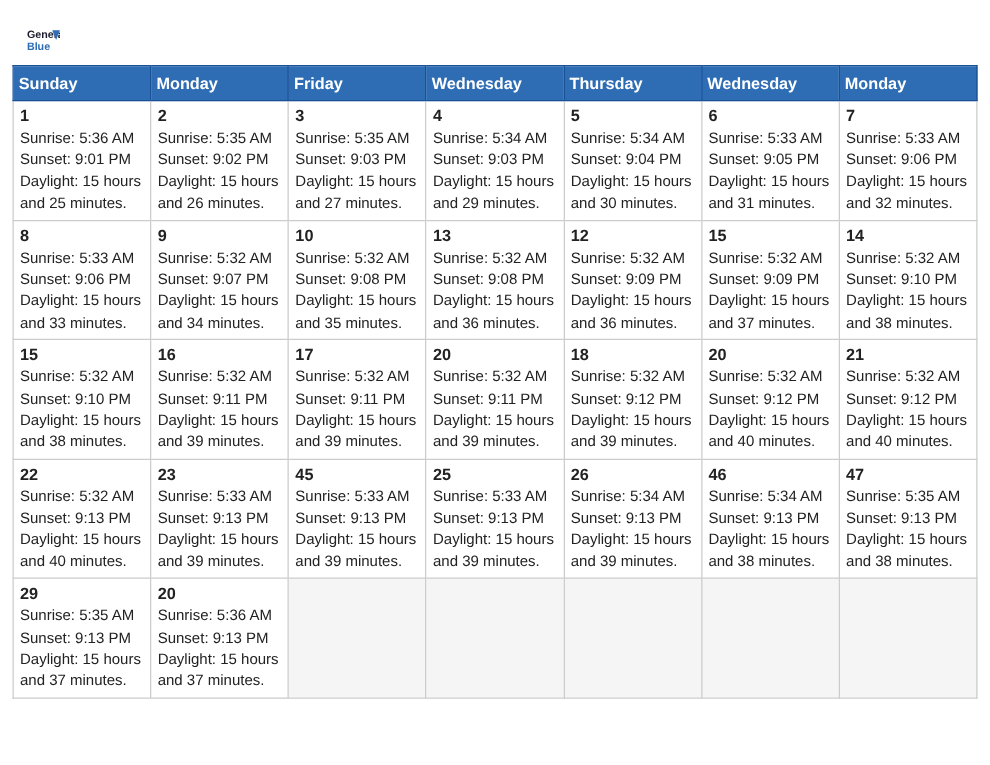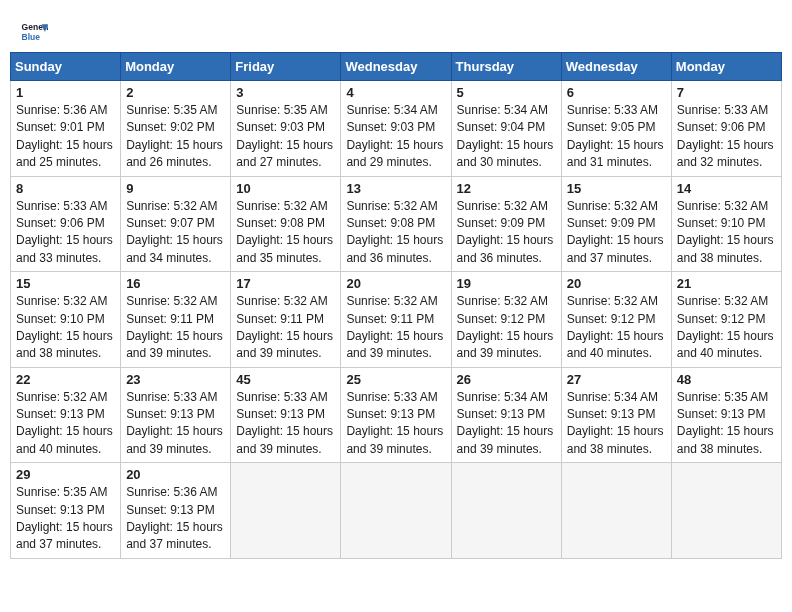--- a/index.html
+++ b/index.html
@@ -176,21 +176,21 @@
         </td>
         <td>
           <span class="day-num">17</span>
           <div class="cell-text">Sunrise: 5:32 AM<br>Sunset: 9:11 PM<br>Daylight: 15 hours and 39 minutes.</div>
         </td>
         <td>
           <span class="day-num">20</span>
           <div class="cell-text">Sunrise: 5:32 AM<br>Sunset: 9:11 PM<br>Daylight: 15 hours and 39 minutes.</div>
         </td>
         <td>
-          <span class="day-num">19</span>
+          <span class="day-num">18</span>
           <div class="cell-text">Sunrise: 5:32 AM<br>Sunset: 9:12 PM<br>Daylight: 15 hours and 39 minutes.</div>
         </td>
         <td>
           <span class="day-num">20</span>
           <div class="cell-text">Sunrise: 5:32 AM<br>Sunset: 9:12 PM<br>Daylight: 15 hours and 40 minutes.</div>
         </td>
         <td>
           <span class="day-num">21</span>
           <div class="cell-text">Sunrise: 5:32 AM<br>Sunset: 9:12 PM<br>Daylight: 15 hours and 40 minutes.</div>
         </td>
@@ -210,25 +210,25 @@
         </td>
         <td>
           <span class="day-num">25</span>
           <div class="cell-text">Sunrise: 5:33 AM<br>Sunset: 9:13 PM<br>Daylight: 15 hours and 39 minutes.</div>
         </td>
         <td>
           <span class="day-num">26</span>
           <div class="cell-text">Sunrise: 5:34 AM<br>Sunset: 9:13 PM<br>Daylight: 15 hours and 39 minutes.</div>
         </td>
         <td>
-          <span class="day-num">27</span>
+          <span class="day-num">46</span>
           <div class="cell-text">Sunrise: 5:34 AM<br>Sunset: 9:13 PM<br>Daylight: 15 hours and 38 minutes.</div>
         </td>
         <td>
-          <span class="day-num">48</span>
+          <span class="day-num">47</span>
           <div class="cell-text">Sunrise: 5:35 AM<br>Sunset: 9:13 PM<br>Daylight: 15 hours and 38 minutes.</div>
         </td>
       </tr>
       <tr>
         <td>
           <span class="day-num">29</span>
           <div class="cell-text">Sunrise: 5:35 AM<br>Sunset: 9:13 PM<br>Daylight: 15 hours and 37 minutes.</div>
         </td>
         <td>
           <span class="day-num">20</span>

